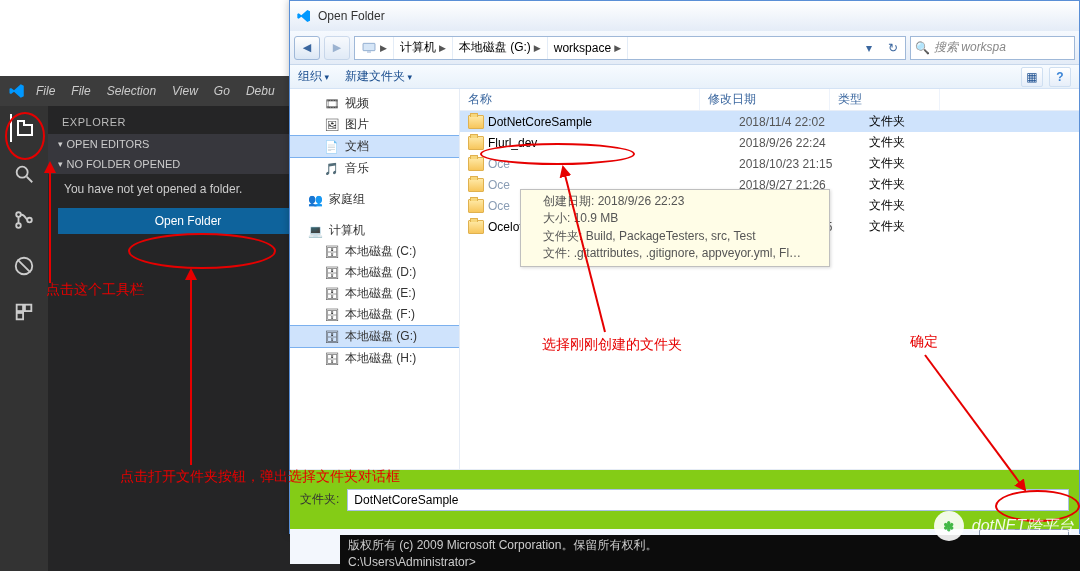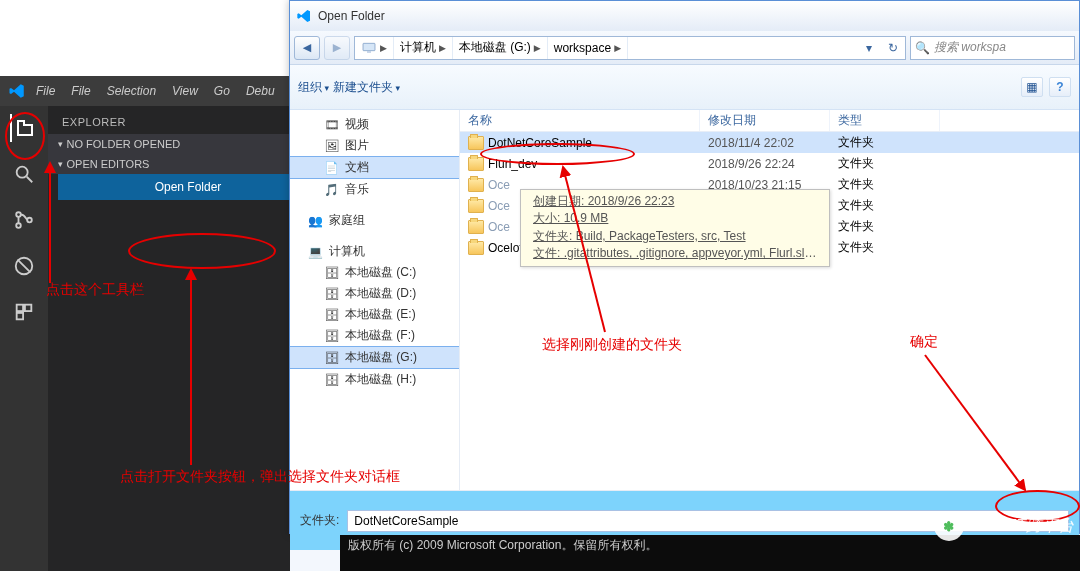--- a/index.html
+++ b/index.html
@@ -26,21 +26,21 @@
 .dialog-titlebar .app-icon { width: 16px; height: 16px; color: #0098ff; }
 .dialog-nav { height: 34px; background: linear-gradient(#f5f9fe,#e4ecf7); display: flex; align-items: center; padding: 0 4px; gap: 4px; border-bottom: 1px solid #c7d7eb; }
 .nav-btn { width: 26px; height: 24px; border: 1px solid #9fb8d8; border-radius: 3px; background: linear-gradient(#fefefe,#dbe7f5); display:flex;align-items:center;justify-content:center; color:#3b679f; font-size:11px; }
 .nav-btn.disabled { opacity: .45; }
 .breadcrumb { flex: 1; height: 24px; border: 1px solid #9fb8d8; background: #fff; display: flex; align-items: center; font-size: 12px; }
 .bc-seg { padding: 0 6px; display:flex; align-items:center; gap:3px; border-right: 1px solid #e3ecf7; height:100%; }
 .bc-seg .pc-icon { width:16px;height:16px; }
 .bc-arrow { color:#555; font-size:9px; }
 .bc-refresh { width:24px; display:flex; align-items:center; justify-content:center; color:#3b679f; }
 .searchbox { width: 165px; height: 24px; border: 1px solid #9fb8d8; background: #fff; display:flex; align-items:center; padding:0 4px; font-size:12px; color:#888; gap:4px; }
-.toolbar { height: 45px; background: linear-gradient(#f7fbff,#e8f1fa); border-bottom: 1px solid #d4e3f5; display: flex; align-items: center; padding: 0 8px; gap: 4px; font-size: 12px; color: #1b4e8f; }
+.toolbar { height: 24px; background: linear-gradient(#f7fbff,#e8f1fa); border-bottom: 1px solid #d4e3f5; display: flex; align-items: center; padding: 0 8px; gap: 16px; font-size: 12px; color: #1b4e8f; }
 .toolbar span::after { content: " ▾"; font-size: 9px; }
 .toolbar .right { margin-left: auto; display:flex; gap:6px; }
 .toolbar .iconbtn { width:22px; height:20px; border:1px solid #cfdff1; border-radius:2px; background:linear-gradient(#fff,#e6eef9); display:flex;align-items:center;justify-content:center; }
 
 .body { display: flex; height: 380px; }
 .tree { width: 170px; border-right: 1px solid #e6ecf5; font-size: 12px; padding: 4px 0; overflow:hidden; background:#fff; }
 .tree-item { display: flex; align-items: center; gap: 5px; padding: 2px 0 2px 18px; color: #333; white-space:nowrap; }
 .tree-item.indent { padding-left: 34px; }
 .tree-item.sel { background: #cfe3fc; border:1px solid #7bb0ee; border-left:none; border-right:none; }
 .tree-item .ico { width:16px; height:16px; display:inline-flex; align-items:center; justify-content:center; }
@@ -50,30 +50,30 @@
 .columns { display: flex; font-size: 12px; color: #3b679f; border-bottom: 1px solid #e8eef7; }
 .columns div { padding: 2px 8px; border-right: 1px solid #eef3fb; }
 .col-name { width: 240px; }
 .col-date { width: 130px; }
 .col-type { width: 110px; }
 .col-size { flex: 1; }
 
 .filerow { display: flex; font-size: 12px; padding: 2px 0; align-items:center; }
 .filerow.sel { background: #cfe3fc; }
 .filerow .nm { width: 240px; padding-left: 8px; display:flex; align-items:center; gap:4px; }
-.filerow .dt { width: 130px; padding-left: 8px; color:#555; }
+.filerow .dt { width: 130px; padding-left: 8px; color:#555;margin-left:31px; }
 .filerow .tp { width: 110px; padding-left: 8px; color:#000000; }
 .filerow.dim { color:#8a9db5; }
 .folder-ico { width:16px; height:14px; background: linear-gradient(#ffe9a6,#f7c65c); border-radius:1px; border:1px solid #e0b14e; position:relative; }
 .folder-ico::before { content:""; position:absolute; top:-3px; left:1px; width:6px; height:3px; background:#f7d77c; border:1px solid #e0b14e; border-bottom:none; border-radius:1px 1px 0 0; }
 
-.tooltip { position: absolute; left: 520px; top: 189px; width: 310px; background: #fffde7; border: 1px solid #bfbfbf; font-size: 12px; padding: 3px 12px; color: #555; line-height: 1.45; z-index: 50; box-shadow: 1px 1px 3px rgba(0,0,0,.15); text-decoration: underline; }
+.tooltip { position: absolute; left: 520px; top: 189px; width: 310px; background: #fffde7; border: 1px solid #bfbfbf; font-size: 12px; padding: 3px 22px; color: #555; line-height: 1.45; z-index: 50; box-shadow: 1px 1px 3px rgba(0,0,0,.15); }
 .tooltip .ellip { white-space: nowrap; overflow:hidden; text-overflow:ellipsis; }
 
-.footer { border-top: 1px solid #e6ecf5; padding: 12px 10px; display: flex; align-items: center; font-size: 12px; gap:8px; background:#7dd3fc; height:60px; }
+.footer { border-top: 1px solid #e6ecf5; padding: 12px 10px; display: flex; align-items: center; font-size: 12px; gap:8px; background:#84cc16; height:60px; }
 .footer label { color:#333; }
 .footer input { flex:1; height:22px; border:1px solid #a9c1e4; padding:0 6px; font-size:12px; }
 .footer-btn-row { display:flex; justify-content:flex-end; padding: 0 10px 10px; background:#f3f7fd; }
 .select-btn { padding: 3px 14px; font-size: 12px; border:1px solid #8c9bb2; background:linear-gradient(#fefefe,#e1e6ee); border-radius:2px; }
 
 
 .red-oval { position:absolute; border: 2px solid #e60000; border-radius: 50%; pointer-events:none; z-index:60; }
 .red-text { position:absolute; color:#e60000; font-size:14px; z-index:60; }
 .red-arrow { position:absolute; z-index:59; }
 
@@ -128,22 +128,23 @@
     <div class="activity-icon">
         <svg width="22" height="22" viewBox="0 0 24 24">
           <rect x="4" y="4" width="7" height="7" fill="none" stroke="currentColor" stroke-width="2"></rect>
           <rect x="13" y="4" width="7" height="7" fill="none" stroke="currentColor" stroke-width="2"></rect>
           <rect x="4" y="13" width="7" height="7" fill="none" stroke="currentColor" stroke-width="2"></rect>
         </svg>
       </div>
   </div>
   <div class="sidebar">
     <div class="sidebar-title">EXPLORER</div>
+    <div class="section-header">OPEN EDITORS</div>
     <div class="section-header">NO FOLDER OPENED</div>
-    <div class="section-header">OPEN EDITORS</div>
+    <div class="sidebar-text">You have not yet opened a folder.</div>
     <div class="open-folder-btn">Open Folder</div>
   </div>
 </div>
 
 <div class="dialog">
   <div class="dialog-titlebar">
     <svg class="app-icon" viewBox="0 0 24 24">
         <path fill="currentColor" d="M17 3l4 2v14l-4 2-9-8-4 3-2-1V9l2-1 4 3 9-8z"></path>
       </svg>
     <span>Open Folder</span>
@@ -338,18 +339,19 @@
   </svg>
 <svg class="red-arrow" style="left:555px; top:162px;" width="60" height="175">
     <line x1="50" y1="170" x2="8" y2="5" stroke="#e60000" stroke-width="2" marker-end="url(#ah)"></line>
   </svg>
 <svg class="red-arrow" style="left:920px; top:350px;" width="120" height="150">
     <line x1="5" y1="5" x2="105" y2="140" stroke="#e60000" stroke-width="2" marker-end="url(#ah)"></line>
   </svg>
 
 <div class="term">
   <div>版权所有 (c) 2009 Microsoft Corporation。保留所有权利。</div>
+  <div>C:\Users\Administrator&gt;</div>
 </div>
 
 <div class="watermark">
   <div class="wm-circle">✽</div>
   <span>dotNET跨平台</span>
 </div>
 
 </body></html>

